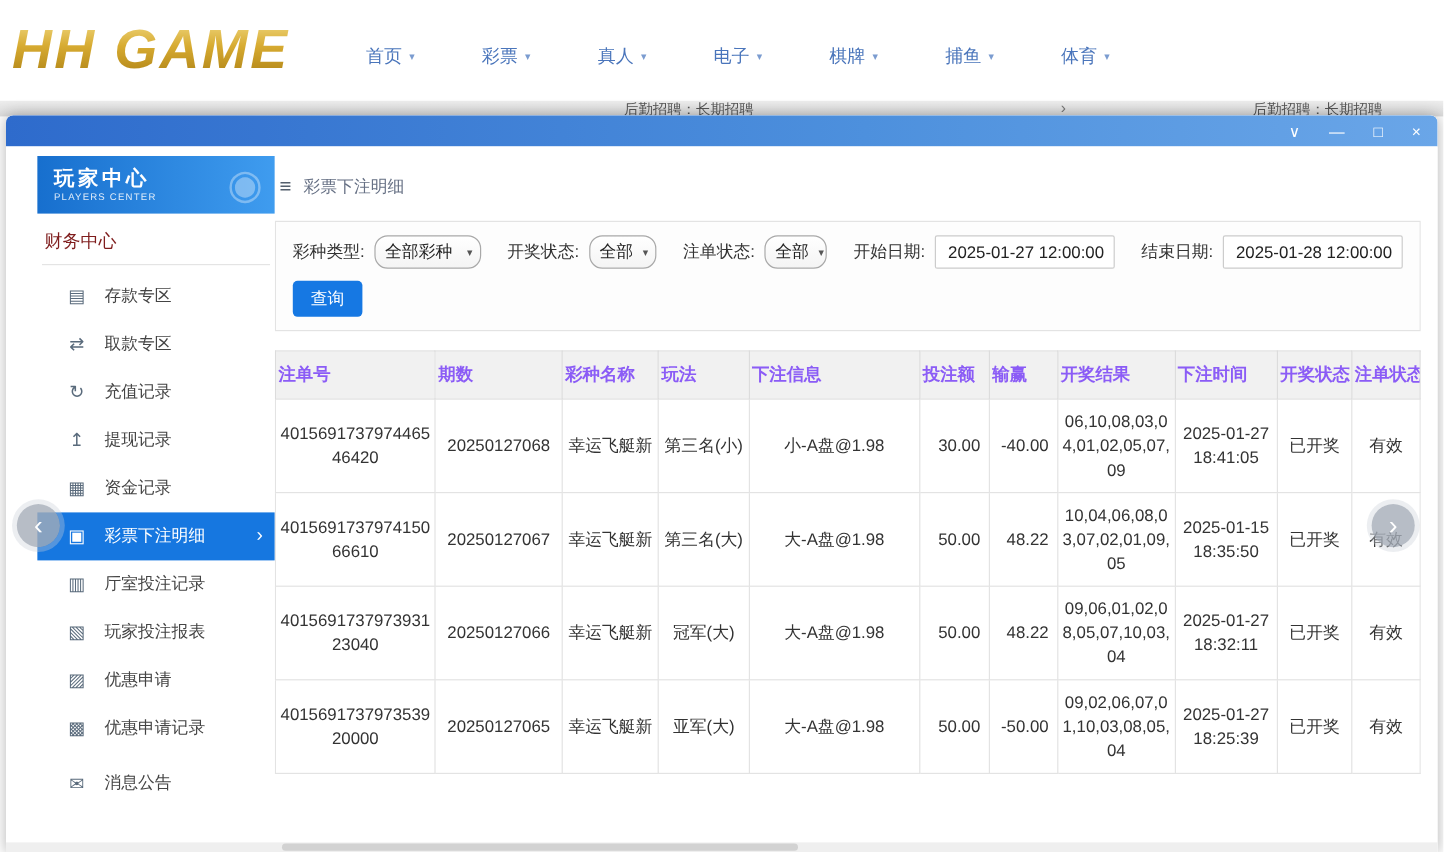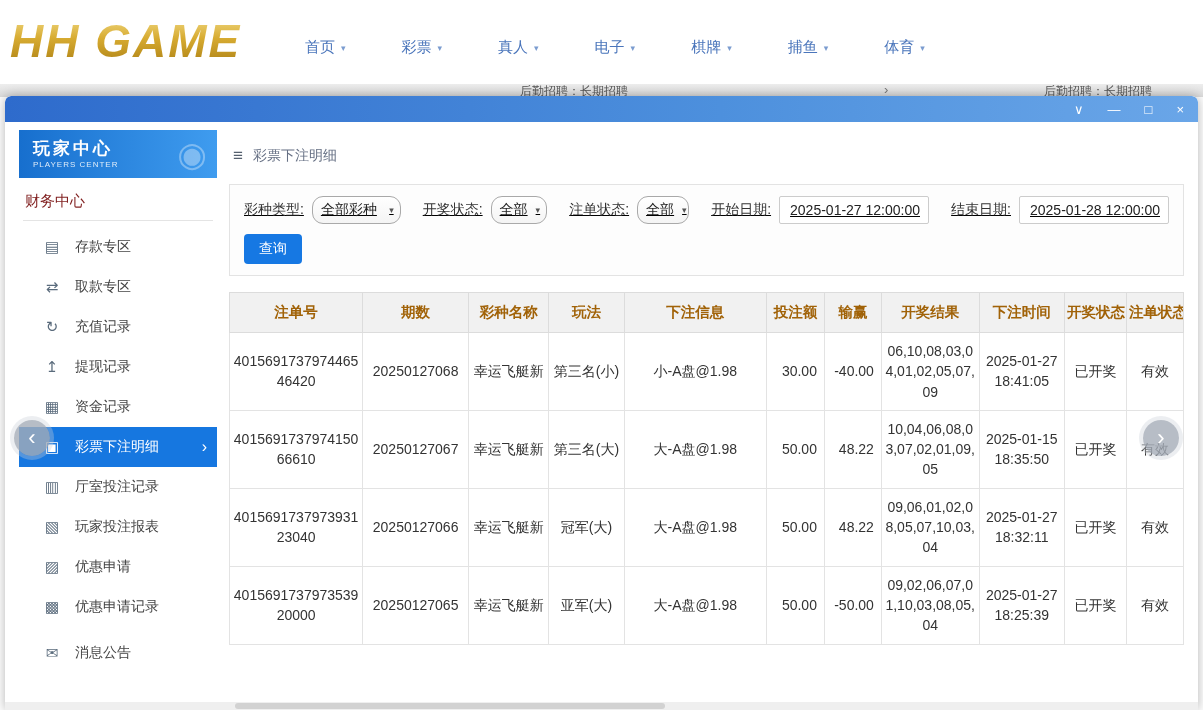--- a/index.html
+++ b/index.html
@@ -27,21 +27,21 @@
   
   .window { position:absolute; left:5px; right:5px; top:96px; bottom:0; background:#fff;
     border-radius:6px 6px 0 0; box-shadow:0 0 12px rgba(0,0,0,.3); z-index:2; overflow:hidden; }
   .title-bar { position:absolute; top:0; left:0; right:0; height:26px;
     background:linear-gradient(90deg,#2e6bcc 0%,#4d90dd 60%,#6aa6e8 100%); border-radius:6px 6px 0 0; }
   .win-controls { position:absolute; right:14px; top:0; height:26px; display:flex; align-items:center; gap:24px; }
   .win-btn { color:#fff; font-size:13px; line-height:1; cursor:pointer; }
   .win-body { position:absolute; top:26px; left:0; right:0; bottom:0; background:#fff; overflow:hidden; }
 
   
-  .sidebar { position:absolute; left:14px; top:8px; width:198px; bottom:0; background:#fff; overflow:hidden; }
+  .sidebar { position:absolute; left:26px; top:8px; width:198px; bottom:0; background:#fff; overflow:hidden; }
   .sb-header { position:relative; height:48px; background:linear-gradient(90deg,#176fce,#3f9cef);
     color:#fff; padding:7px 0 0 14px; overflow:hidden; }
   .sb-title { font-size:17px; font-weight:bold; letter-spacing:3px; }
   .sb-sub { font-size:8px; letter-spacing:1px; opacity:.85; }
   .sb-badge { position:absolute; right:10px; top:4px; font-size:34px; color:rgba(255,255,255,.35); }
   .sb-section-title { margin:14px 4px 0 4px; padding:0 2px 9px 2px; font-size:15px; color:#7f1d1d;
     border-bottom:1px solid #e4e4e4; }
   .sb-items { padding-top:6px; }
   .side-item { height:40px; display:flex; align-items:center; gap:14px; padding-left:24px; padding-right:10px;
     color:#444; font-size:14px; cursor:pointer; }
@@ -51,36 +51,36 @@
   .side-item.active .si-icon { color:#fff; }
   .side-item.active .si-chev { display:inline; color:#fff; }
 
   
   .main { position:absolute; left:224px; right:14px; top:0; bottom:0; overflow:hidden; }
   .page-header { display:flex; align-items:center; gap:10px; height:28px; margin:20px 0 14px 4px;
     color:#667084; font-size:14px; }
   .hamburger { font-size:17px; color:#55606e; }
 
   .filter-box { border:1px solid #e3e3e3; background:#fdfdfd; padding:11px 14px 11px 14px; margin-bottom:16px; }
-  .filter-row { display:flex; align-items:center; gap:8px; flex-wrap:nowrap;text-decoration:underline; }
+  .filter-row { display:flex; align-items:center; gap:8px; flex-wrap:nowrap; }
   .f-label { font-size:14px; color:#333; white-space:nowrap; }
   .f-gap { width:8px; }
   .select { display:flex; align-items:center; justify-content:space-between; gap:8px; border:1px solid #a9a9a9;
     border-radius:11px; background:linear-gradient(180deg,#fff,#f4f4f4); padding:4px 6px 4px 8px; font-size:14px;
     color:#222; cursor:pointer; white-space:nowrap; }
   .select .sel-arrow { font-size:9px; color:#555; }
   .sel-type { width:112px; } .sel-draw { width:62px; } .sel-bet { width:52px; }
   .date-input { width:150px; border:1px solid #ccc; border-radius:2px; padding:5px 8px; font-size:14px;
     color:#222; font-family:inherit;text-align:right; }
   .search-btn { margin-top:10px; background:#1678e3; color:#fff; border:none; border-radius:4px;
     padding:6px 15px; font-size:14px; cursor:pointer; }
 
   table.bets { width:100%; border-collapse:collapse; table-layout:fixed; }
-  .bets th { background:#f1f1f1; border:1px solid #dcdcdc; font-weight:bold; font-size:14.5px; color:#a16207;
-    padding:10px 2px; text-align:center; white-space:nowrap; overflow:hidden; }
+  .bets th { background:#f1f1f1; border:1px solid #dcdcdc; font-weight:bold; font-size:14.5px; color:#8b5cf6;
+    padding:10px 2px; text-align:left; white-space:nowrap; overflow:hidden; }
   .bets td { border:1px solid #e3e3e3; font-size:14px; color:#333; padding:8px 3px; text-align:center;
     word-break:break-all; line-height:1.45; vertical-align:middle; }
   col.c0{width:131px} col.c1{width:104px} col.c2{width:79px} col.c3{width:74px} col.c4{width:140px}
   col.c5{width:57px} col.c6{width:56px} col.c7{width:96px} col.c8{width:84px} col.c9{width:61px} col.c10{width:56px}
   .bets td:nth-child(6), .bets td:nth-child(7) { text-align:right; padding-right:7px; }
 
   
   .car-arrow { position:absolute; width:36px; height:36px; border-radius:50%; background:rgba(165,172,184,.8);
     color:#fff; display:flex; align-items:center; justify-content:center; font-size:22px; z-index:5; cursor:pointer;
     box-shadow:0 0 0 4px rgba(200,205,214,.35); }

